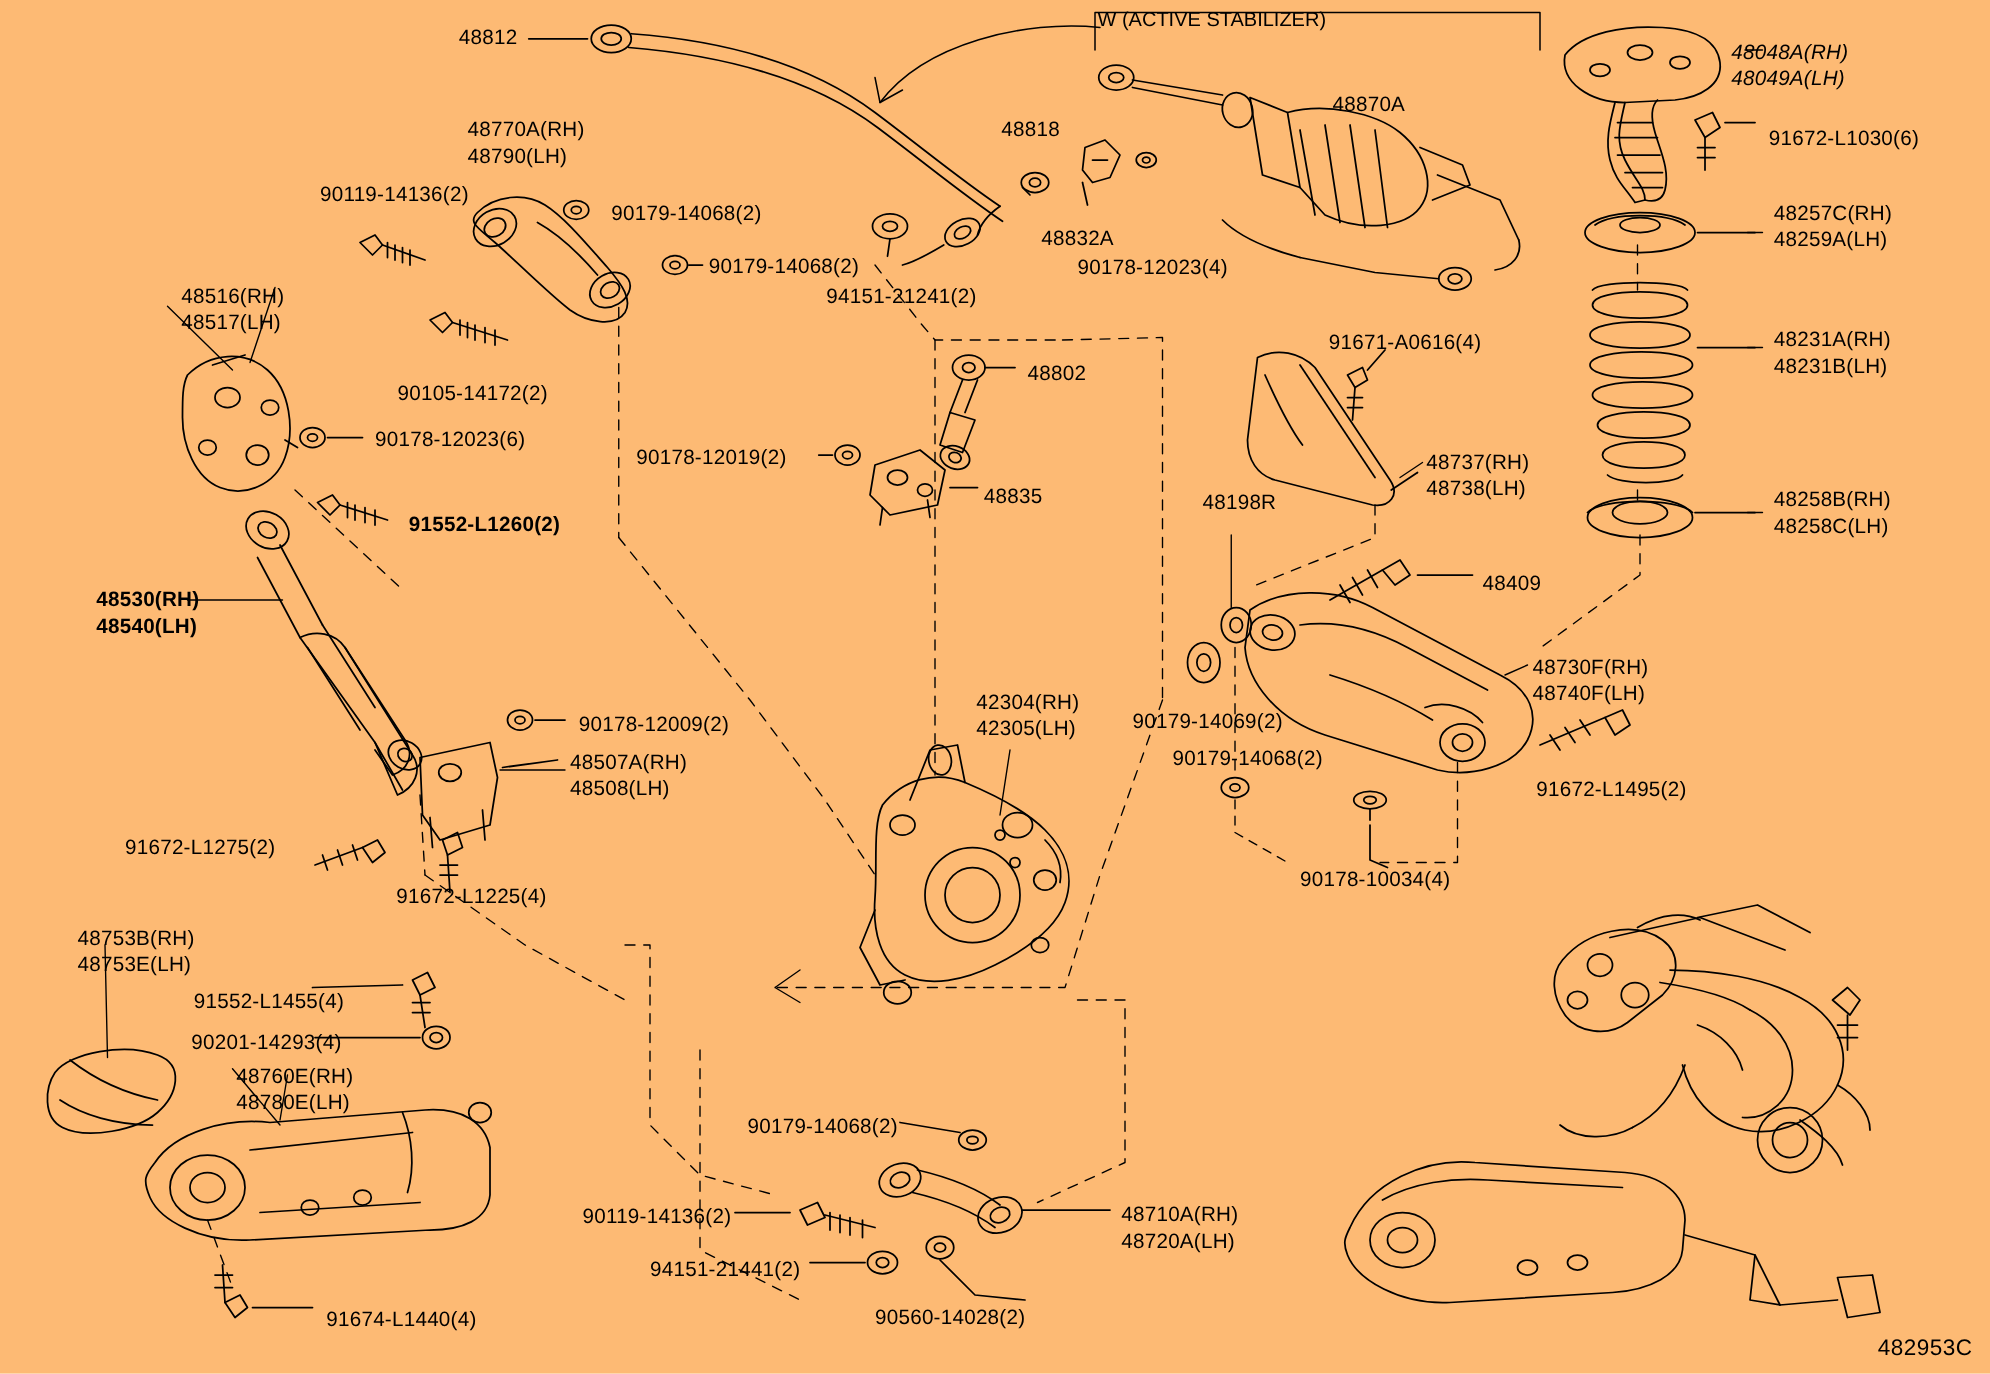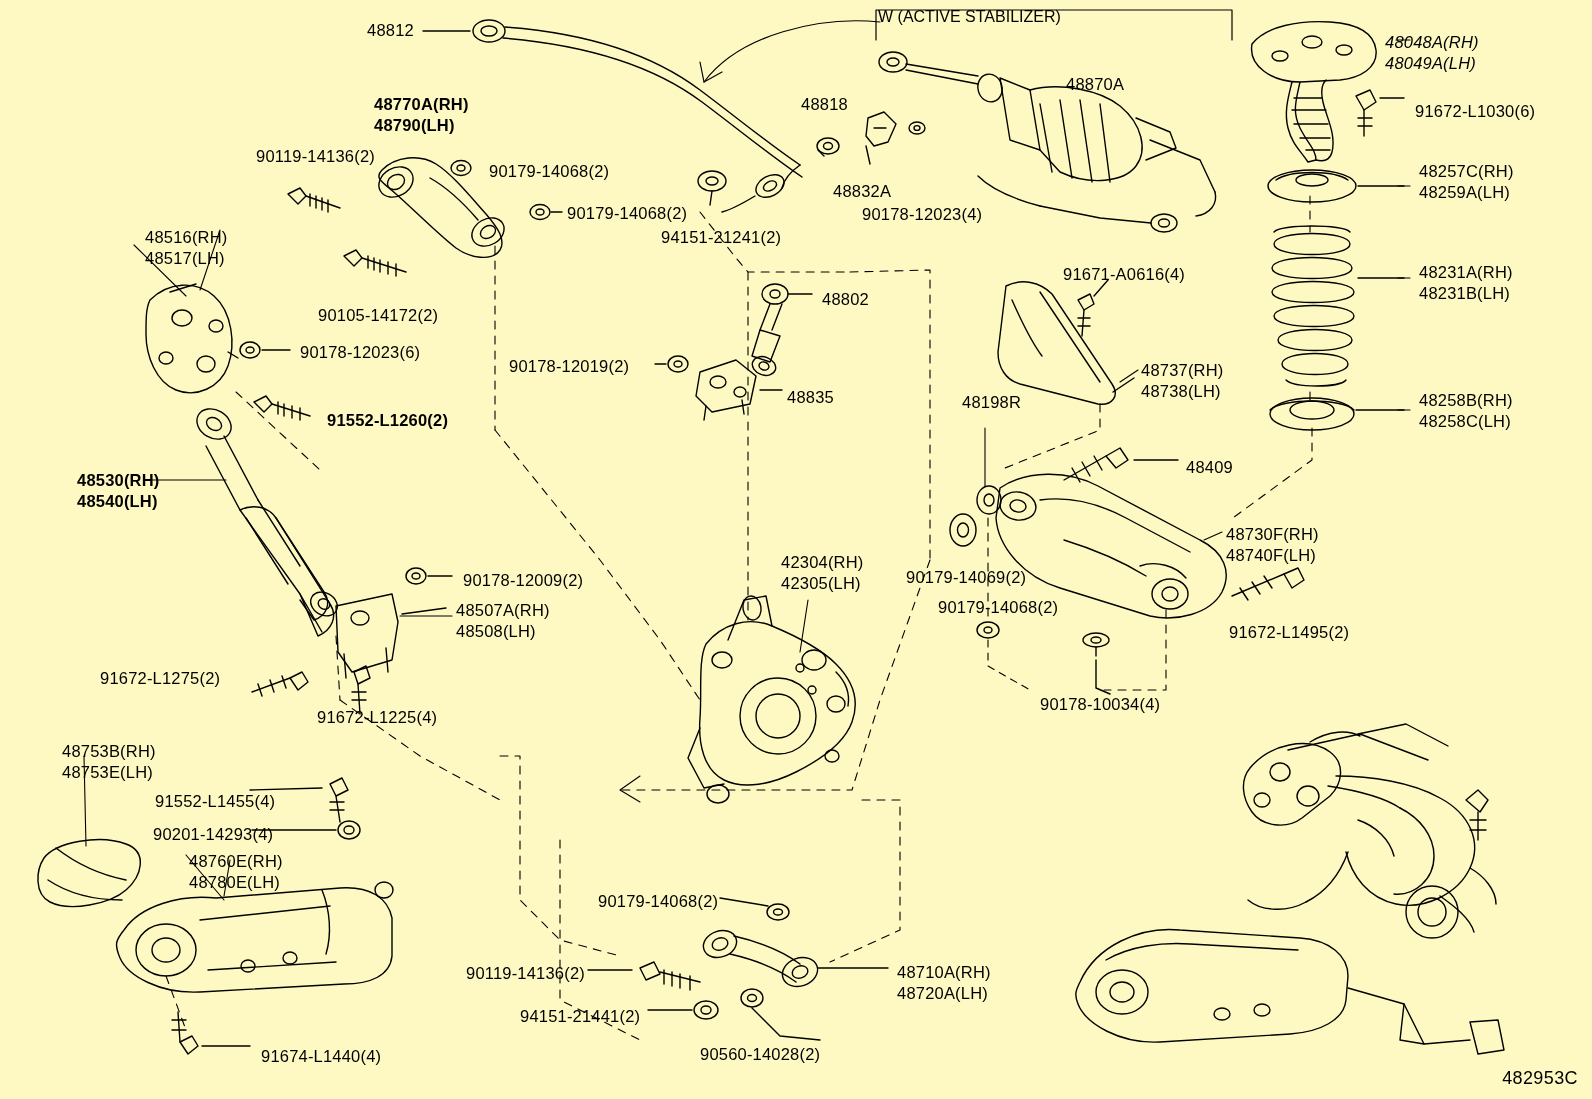--- a/index.html
+++ b/index.html
@@ -4,21 +4,21 @@
 <style>
   html, body {
     margin: 0;
     padding: 0;
     background: #ffffff;
   }
   #page {
     position: relative;
     width: 1592px;
     height: 1099px;
-    background: #fef9c3;
+    background: #fdba74;
     font-family: "Liberation Sans", sans-serif;
     overflow: hidden;
   }
   #svg-layer {
     position: absolute;
     left: 0;
     top: 0;
     width: 1592px;
     height: 1099px;
   }
@@ -389,21 +389,21 @@
       <path d="M1222 532 L1204 540" stroke-width="1.1"></path>
       <path d="M1138 370 L1120 382" stroke-width="1.1"></path>
       <path d="M452 616 L400 616" stroke-width="1.1"></path>
       <path d="M186 855 L224 900" stroke-width="1.1"></path>
       <path d="M134 245 L186 296" stroke-width="1.1"></path>
     </g>
   </svg>
 
   <div class="labels">
       <div class="lbl" style="left: 367px; top: 20px;">48812</div>
-      <div class="lbl two" style="left: 374px; top: 94px; font-weight: bold;">48770A(RH)
+      <div class="lbl two" style="left: 374px; top: 94px;">48770A(RH)
 48790(LH)</div>
       <div class="lbl" style="left: 256px; top: 146px;">90119-14136(2)</div>
       <div class="lbl" style="left: 489px; top: 161px;">90179-14068(2)</div>
       <div class="lbl" style="left: 801px; top: 94px;">48818</div>
       <div class="lbl" style="left: 1066px; top: 74px;">48870A</div>
       <div class="lbl two" style="left: 1385px; top: 32px; font-style: italic;">48048A(RH)
 48049A(LH)</div>
       <div class="lbl" style="left: 1415px; top: 101px;">91672-L1030(6)</div>
       <div class="lbl two" style="left: 1419px; top: 161px;">48257C(RH)
 48259A(LH)</div>

